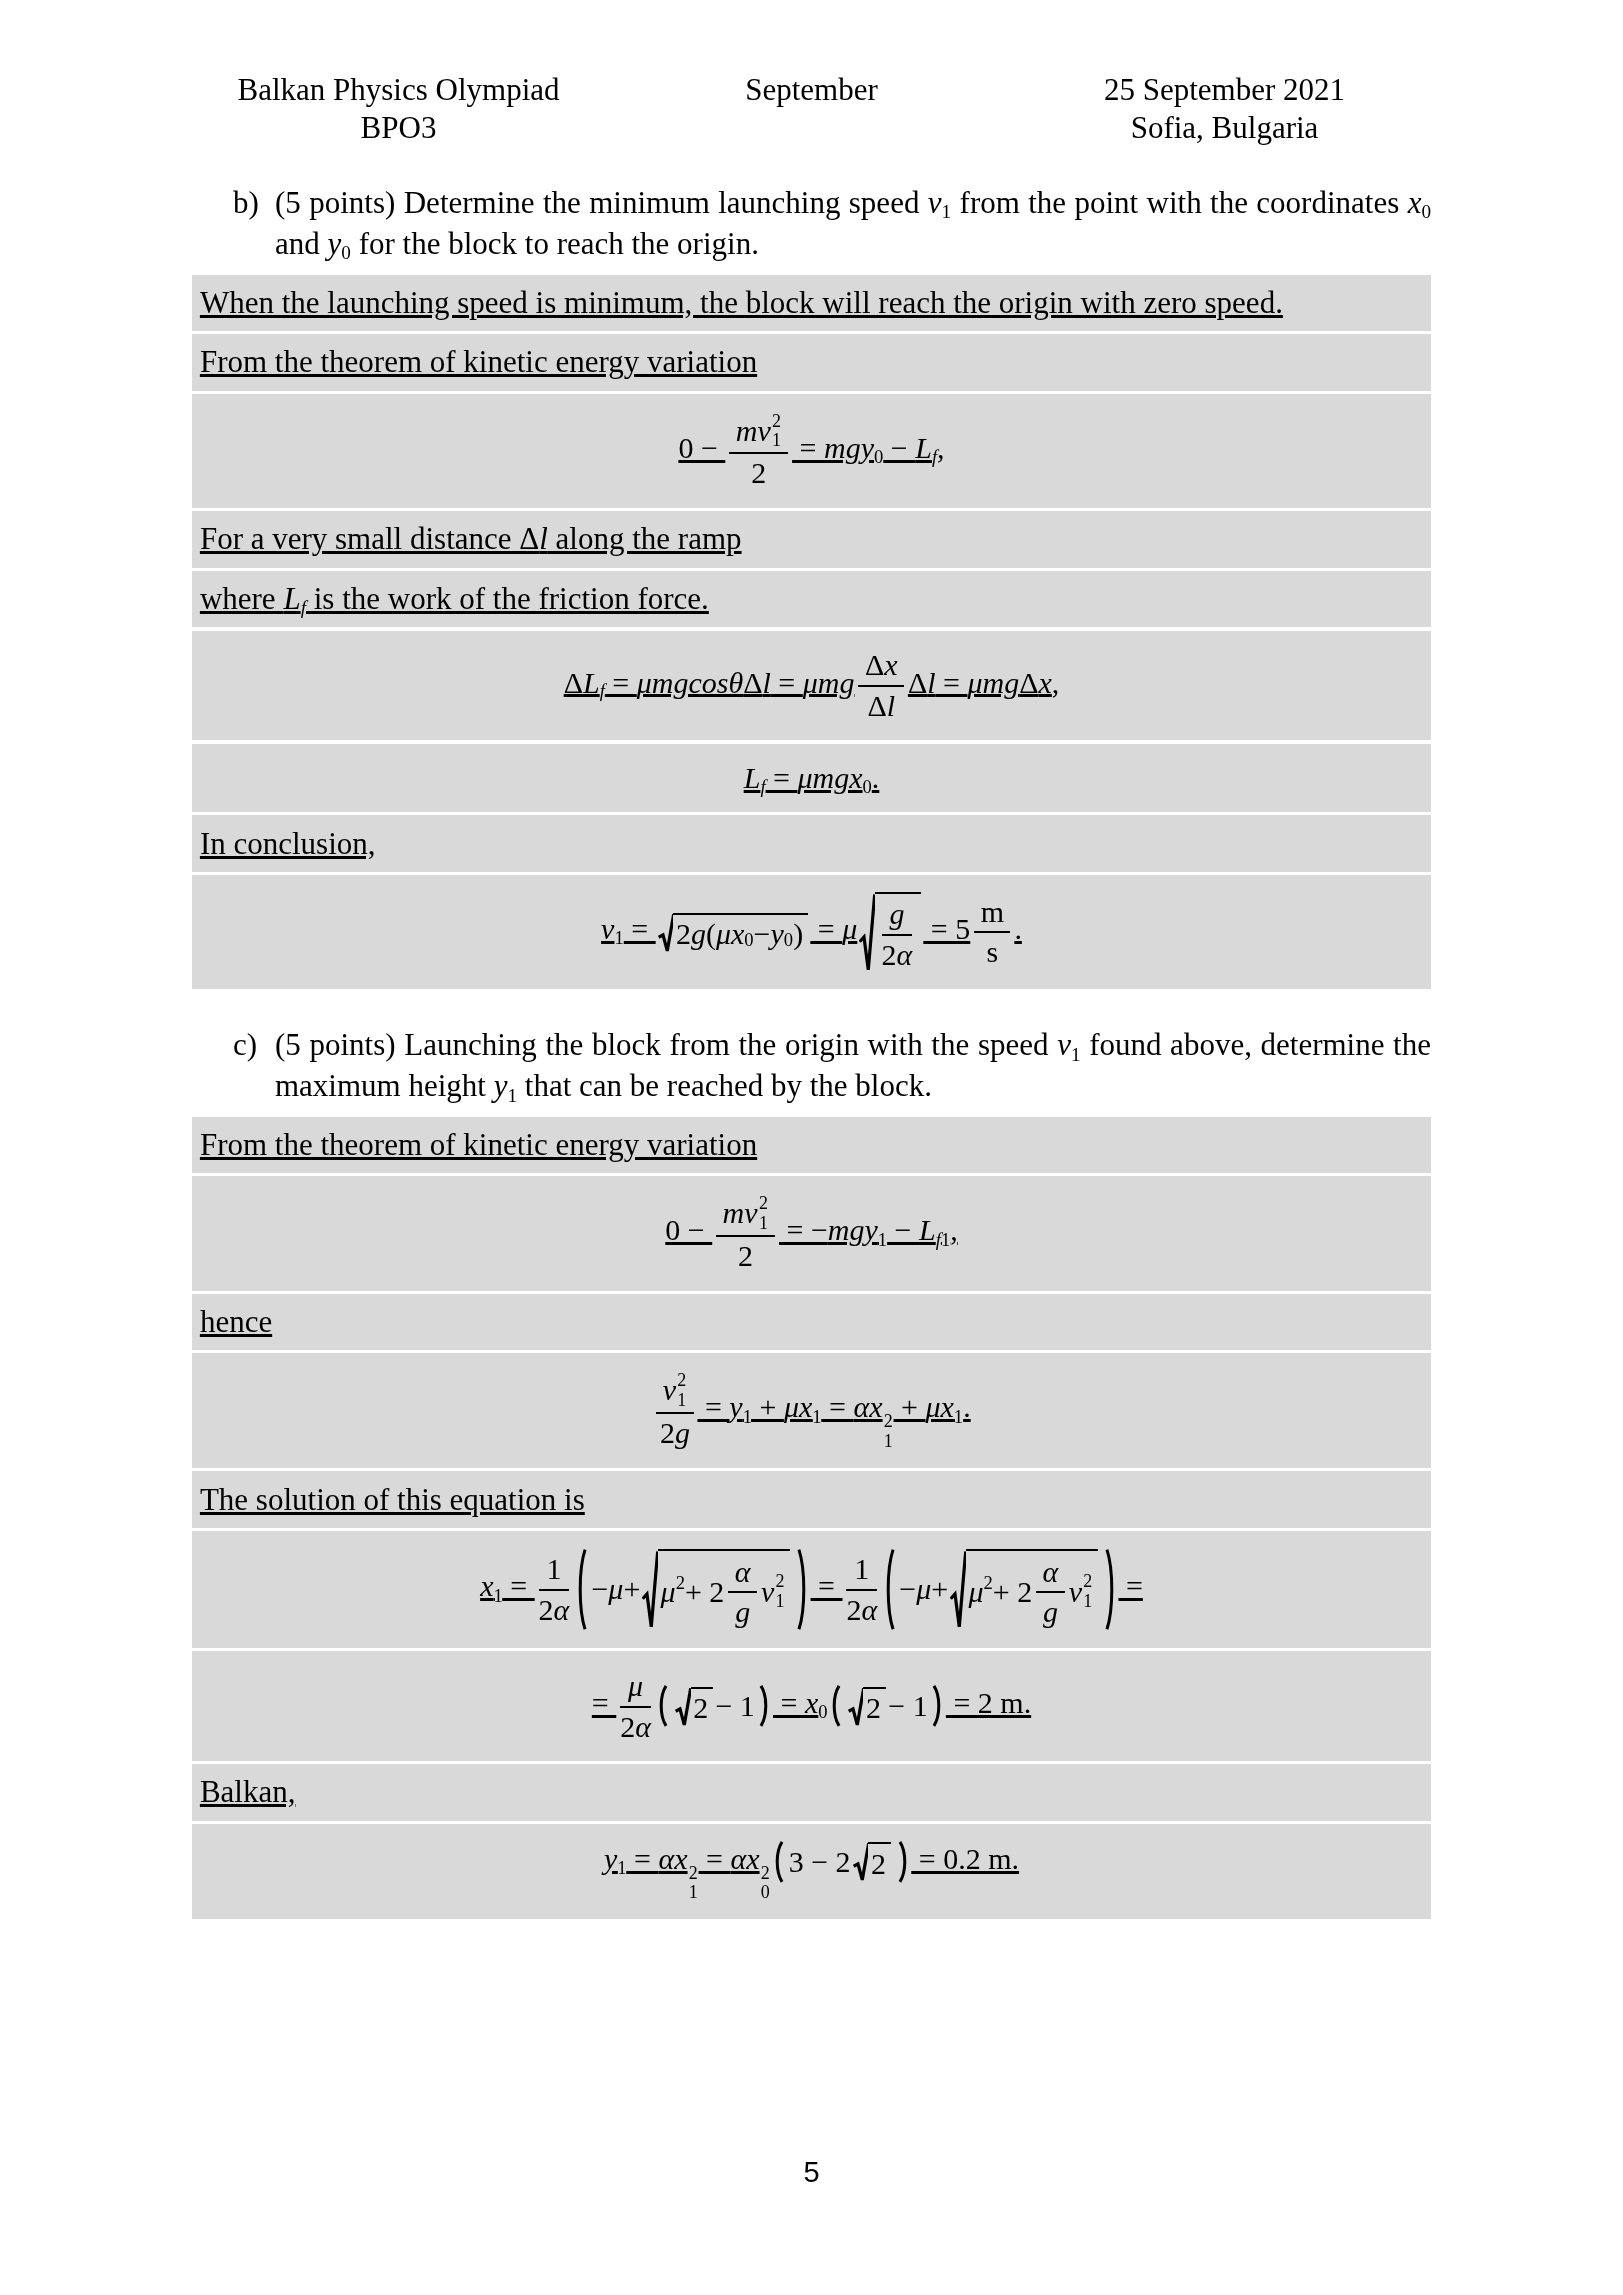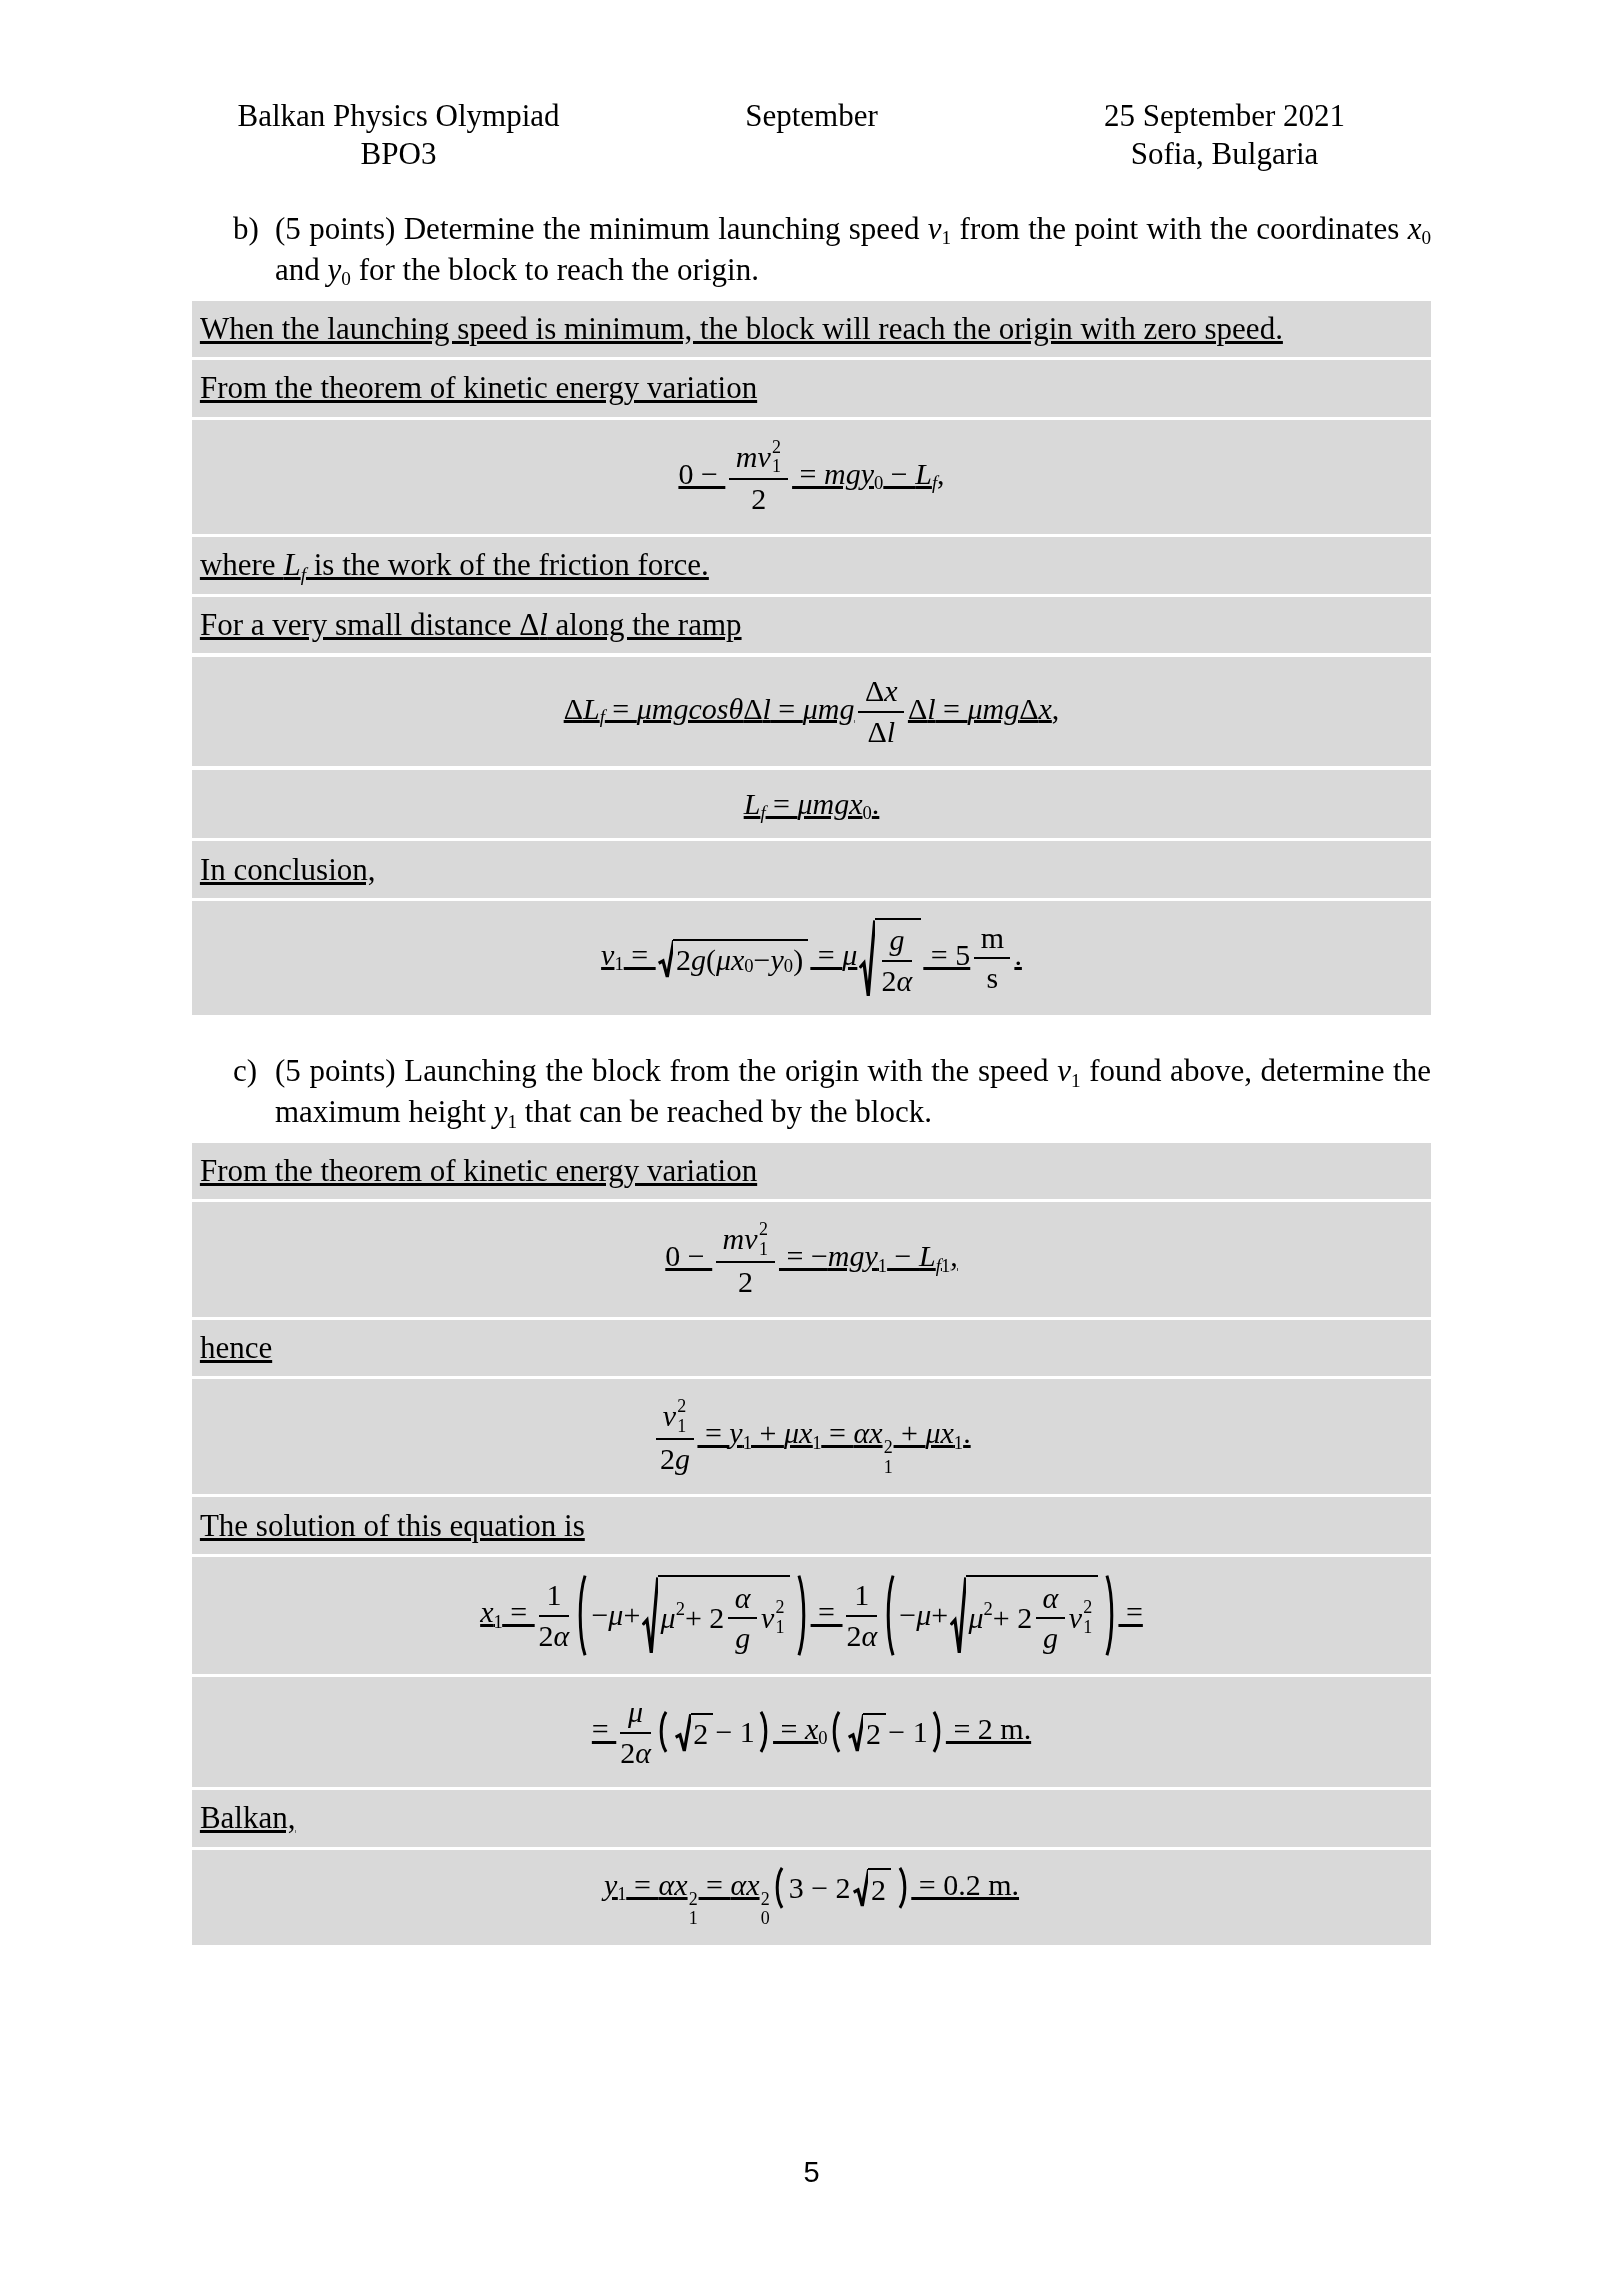--- a/index.html
+++ b/index.html
@@ -1,18 +1,18 @@
 <!DOCTYPE html>
 <html style="--hl: #d9d9d9;font-size:10.5px"><head>
 <meta charset="utf-8">
 <style>
   html,body{margin:0;padding:0;background:#ffffff;}
   .page{position:relative;width:1623px;height:2295px;background:#fff;color:#000;
         font-family:"Liberation Serif","DejaVu Serif",serif;overflow:hidden;}
-  .header{padding-top:97px;margin:0 192px;display:grid;grid-template-columns:1fr 1fr 1fr;
+  .header{padding-top:71px;margin:0 192px;display:grid;grid-template-columns:1fr 1fr 1fr;
           font-size:31px;line-height:38px;}
   .hcol{text-align:center;}
   .content{margin:0 192px;}
   .part-item{display:flex;margin:35px 0 10.5px 41px;font-size:31px;line-height:41px;}
   .part-label{flex:none;width:42px;}
   .part-body{flex:1;text-align:justify;}
   .bf{font-weight:normal;}
   .it{font-style:italic;}
   section.gray{display:block;text-decoration:underline;}
   .gp{background:var(--hl,#d9d9d9);margin:0 0 3.3px 0;padding:9.2px 7.9px;font-size:31px;line-height:38px;}
@@ -81,22 +81,22 @@
               <span class="it">v</span>
               <span class="ss">
                 <span>2</span>
                 <span>1</span>
               </span>
             </span>
             <span class="den">
               <span>2</span>
             </span>
           </span><span> = </span><span class="it">mgy</span><sub>0</sub><span> − </span><span class="it">L</span><sub class="it">f</sub><span>,</span></div>
+      <p class="gp"><span>For a very small distance Δ</span><span class="it">l</span><span> along the ramp</span></p>
       <p class="gp"><span>where </span><span class="it">L</span><sub class="it">f</sub><span> is the work of the friction force.</span></p>
-      <p class="gp"><span>For a very small distance Δ</span><span class="it">l</span><span> along the ramp</span></p>
       <div class="geq"><span>Δ</span><span class="it">L</span><sub class="it">f</sub><span> = </span><span class="it">μmgcosθ</span><span>Δ</span><span class="it">l</span><span> = </span><span class="it">μmg</span><span class="frac">
             <span class="num">
               <span>Δ</span>
               <span class="it">x</span>
             </span>
             <span class="den">
               <span>Δ</span>
               <span class="it">l</span>
             </span>
           </span><span>Δ</span><span class="it">l</span><span> = </span><span class="it">μmg</span><span>Δ</span><span class="it">x</span><span>,</span></div>

